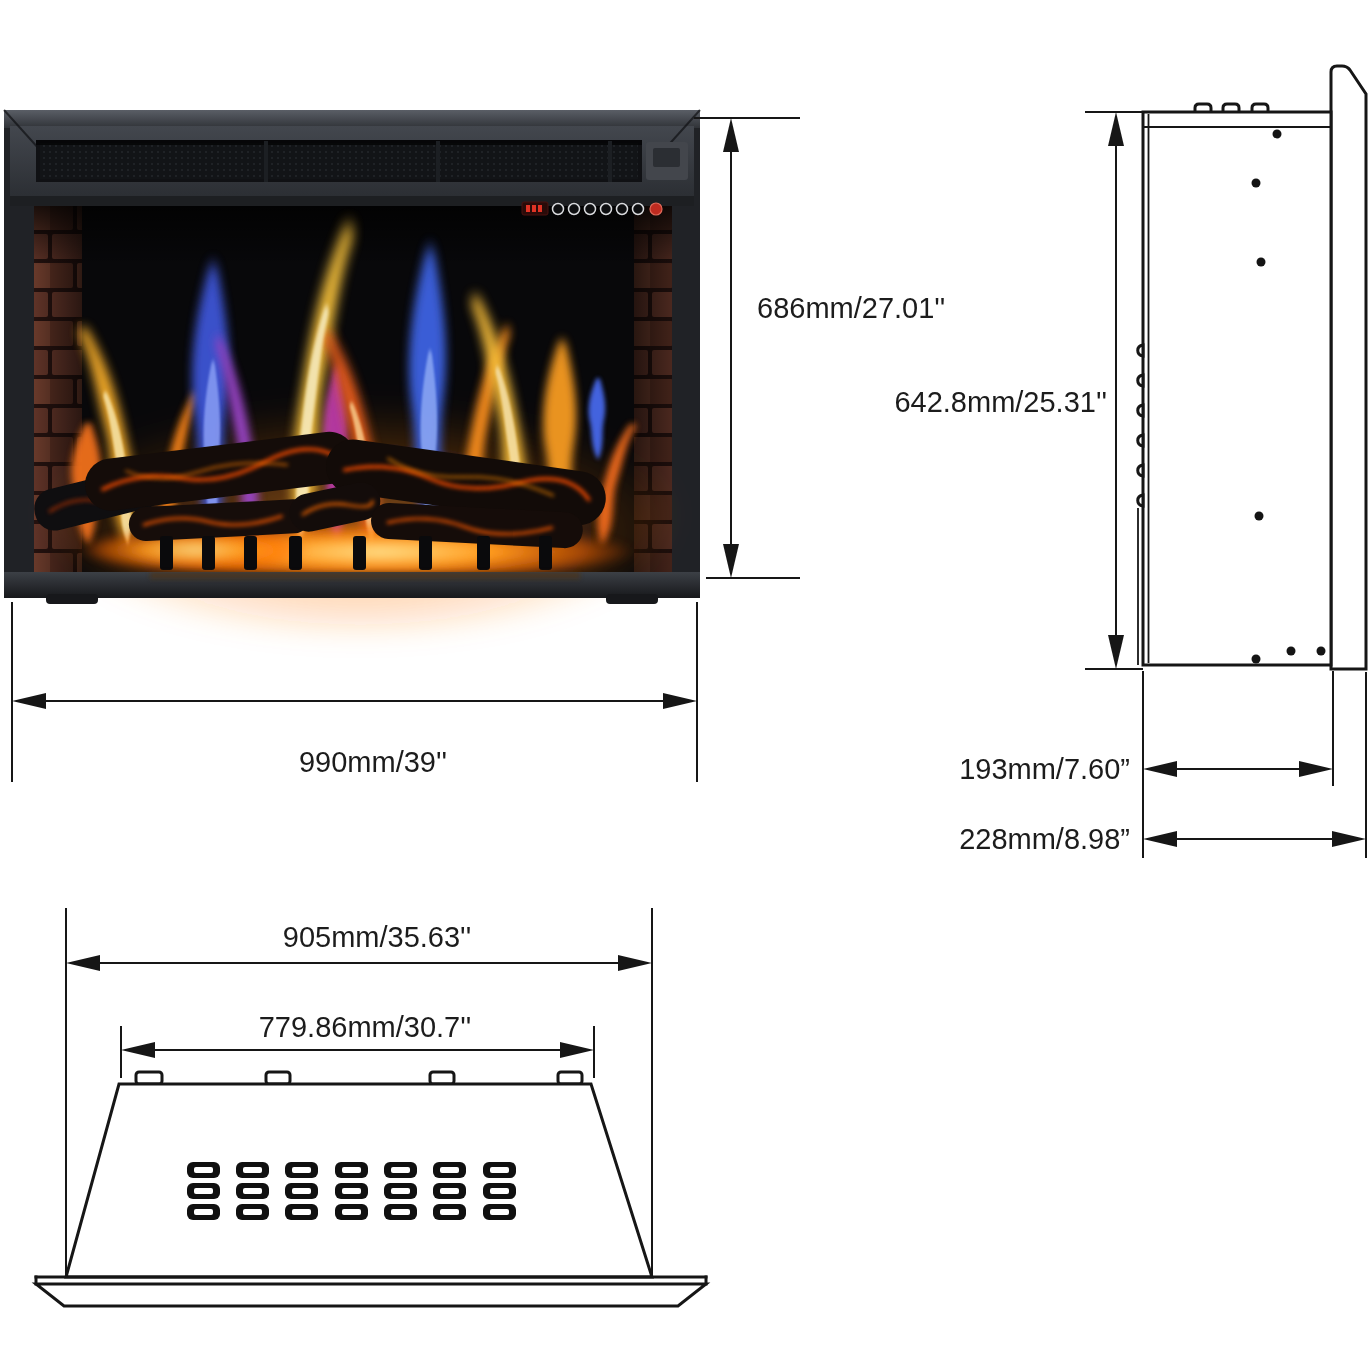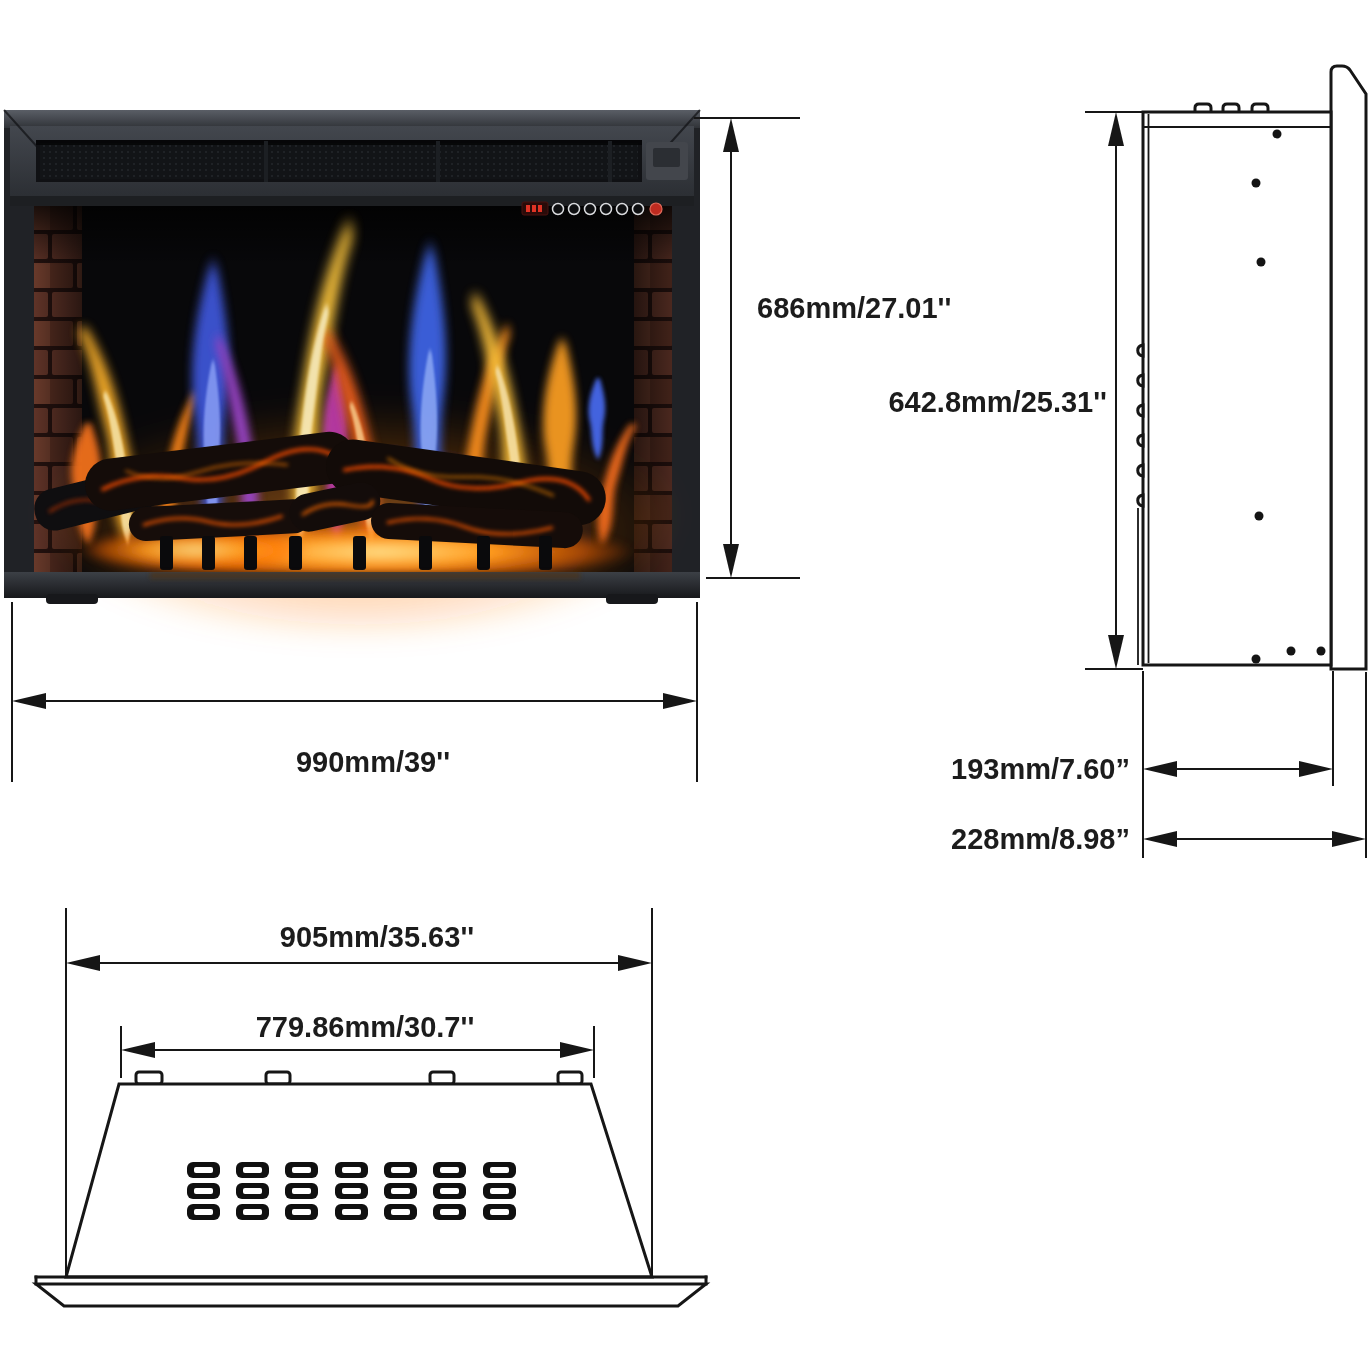--- a/index.html
+++ b/index.html
@@ -1,16 +1,16 @@
 <!DOCTYPE html>
 <html><head>
 <meta charset="utf-8">
 <style>
   html,body{margin:0;padding:0;background:#ffffff;}
-  .canvas{position:relative;width:1372px;height:1316px;background:#ffffff;overflow:hidden;font-weight:bold;}
+  .canvas{position:relative;width:1372px;height:1316px;background:#ffffff;overflow:hidden;}
   svg{position:absolute;inset:0;display:block;}
   text{font-family:"Liberation Sans",sans-serif;font-size:29px;fill:#1c1c1c;}
   .lbl-end{text-anchor:end;}
   .lbl-mid{text-anchor:middle;}
   .ln{stroke:#161616;stroke-width:3;fill:none;stroke-linecap:square;stroke-linejoin:miter;}
   .lnf{stroke:#161616;stroke-width:3;fill:#ffffff;stroke-linejoin:miter;}
   .lnt{stroke:#161616;stroke-width:1.8;fill:none;}
   .dim{stroke:#161616;stroke-width:2;fill:none;stroke-linecap:butt;}
   .arr{fill:#161616;stroke:none;}
   .dot{fill:#141414;stroke:none;}

